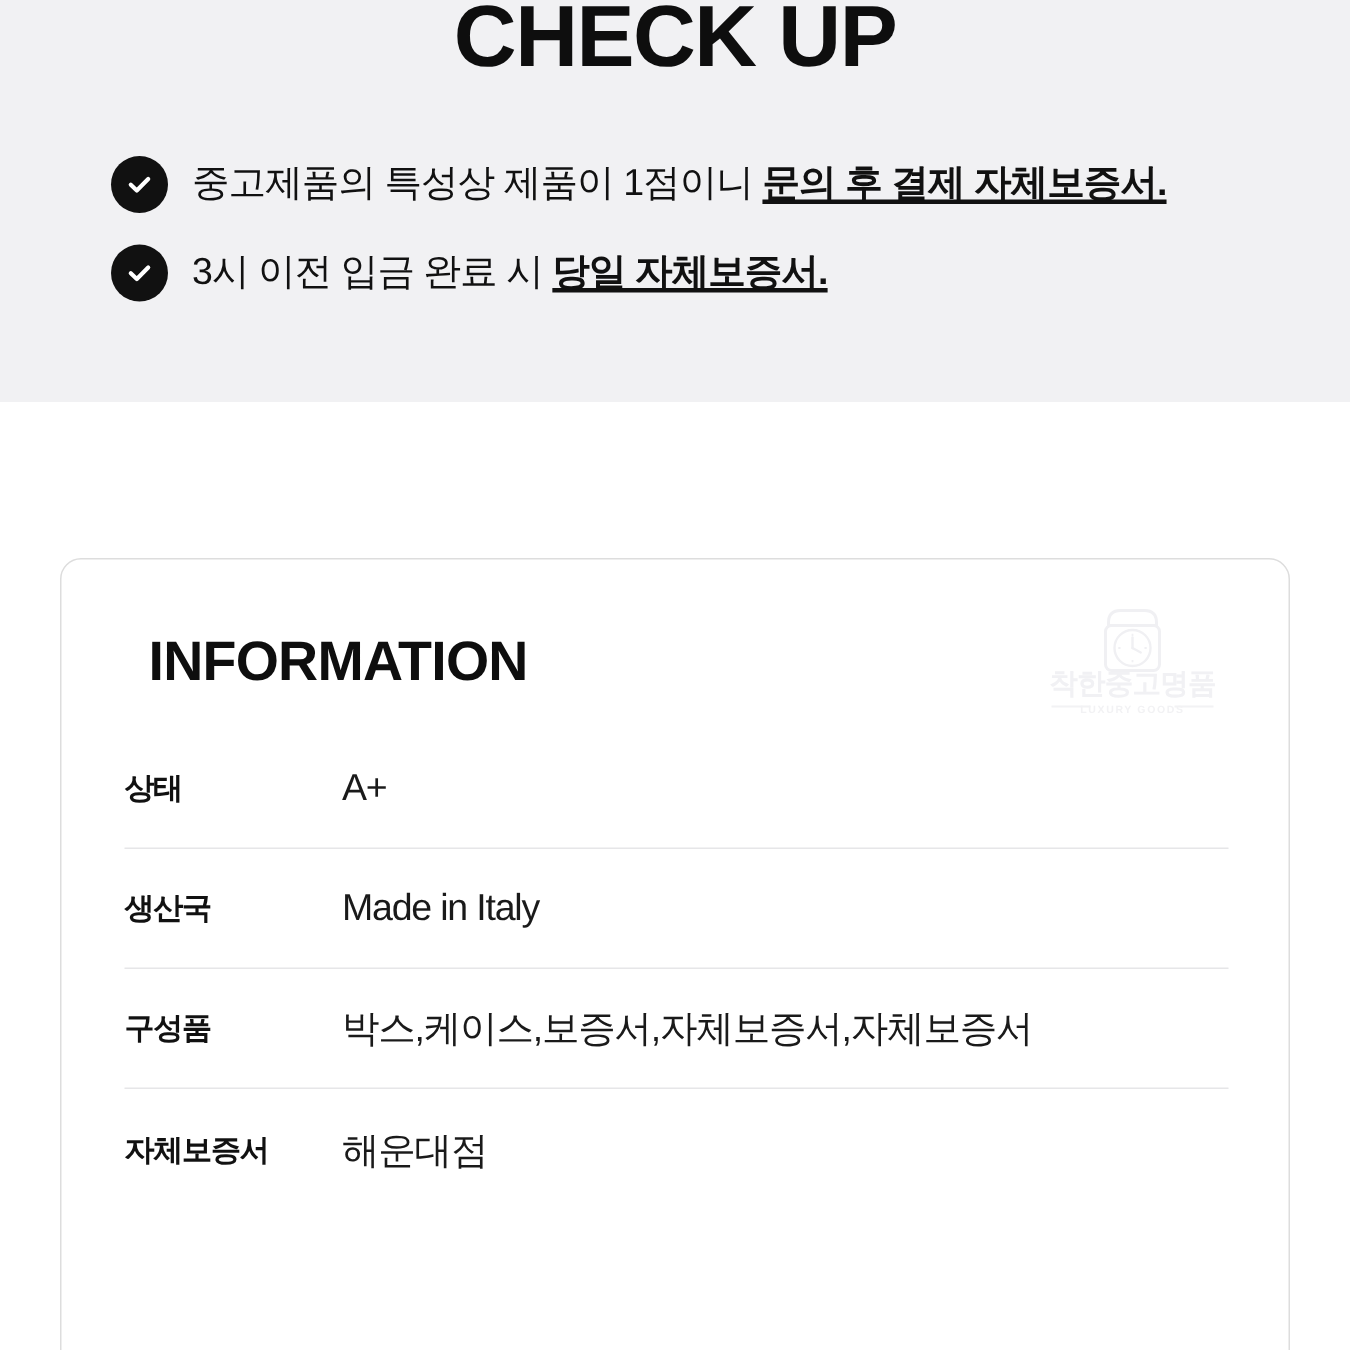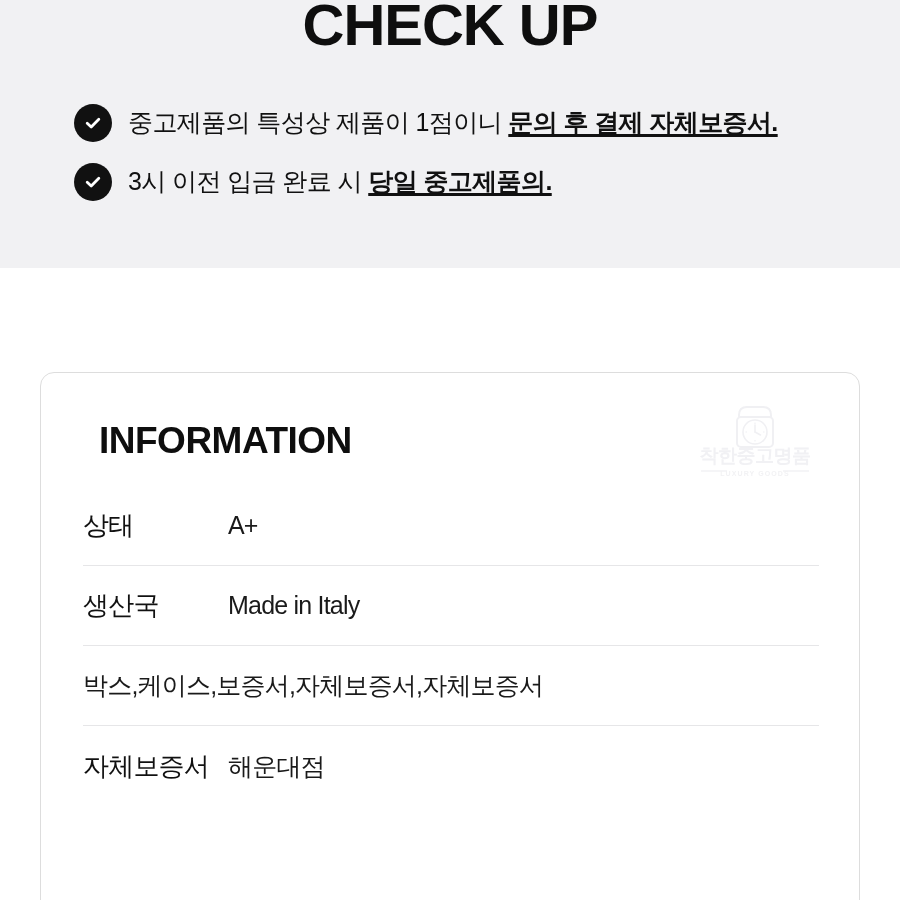--- a/index.html
+++ b/index.html
@@ -154,22 +154,22 @@
     display: flex;
     align-items: center;
     height: 80px;
     border-bottom: 1px solid #e6e6e8;
   }
 
   .spec-row:last-child { border-bottom: none; }
 
   .spec-label {
     flex: 0 0 145px;
-    font-size: 26px;
-    font-weight: 400;
+    font-size: 20px;
+    font-weight: 700;
     color: #111111;
     letter-spacing: -0.8px;
   }
 
   .spec-value {
     flex: 1 1 auto;
     font-size: 25px;
     font-weight: 400;
     color: #1a1a1a;
     letter-spacing: -0.8px;
@@ -193,21 +193,21 @@
       </span>
       <span class="check-text"><span>중고제품의 특성상 제품이 1점이니 </span><span class="em">문의 후 결제 자체보증서.</span></span>
     </div>
 
     <div class="check-row">
       <span class="check-icon">
         <svg width="20" height="20" viewBox="0 0 20 20" aria-hidden="true">
           <path d="M4.2 10.2 L8.2 14.0 L15.8 6.3" fill="none" stroke="#ffffff" stroke-width="2.8" stroke-linecap="round" stroke-linejoin="round"></path>
         </svg>
       </span>
-      <span class="check-text"><span>3시 이전 입금 완료 시 </span><span class="em">당일 중고제품의.</span></span>
+      <span class="check-text"><span>3시 이전 입금 완료 시 </span><span class="em">당일 자체보증서.</span></span>
     </div>
 
   </div>
 </section>
 
 <div class="white-gap"></div>
 
 <section class="info-card">
 
   <h2 class="info-title">INFORMATION</h2>
@@ -244,20 +244,21 @@
       <div class="spec-value">A+</div>
     </div>
 
     <div class="spec-row">
       <div class="spec-label">생산국</div>
       <div class="spec-value">Made in Italy</div>
     </div>
 
 
     <div class="spec-row">
+      <div class="spec-label">구성품</div>
       <div class="spec-value">박스,케이스,보증서,자체보증서,자체보증서</div>
     </div>
 
     <div class="spec-row">
       <div class="spec-label">자체보증서</div>
       <div class="spec-value">해운대점</div>
     </div>
 
   </div>
 </section>

